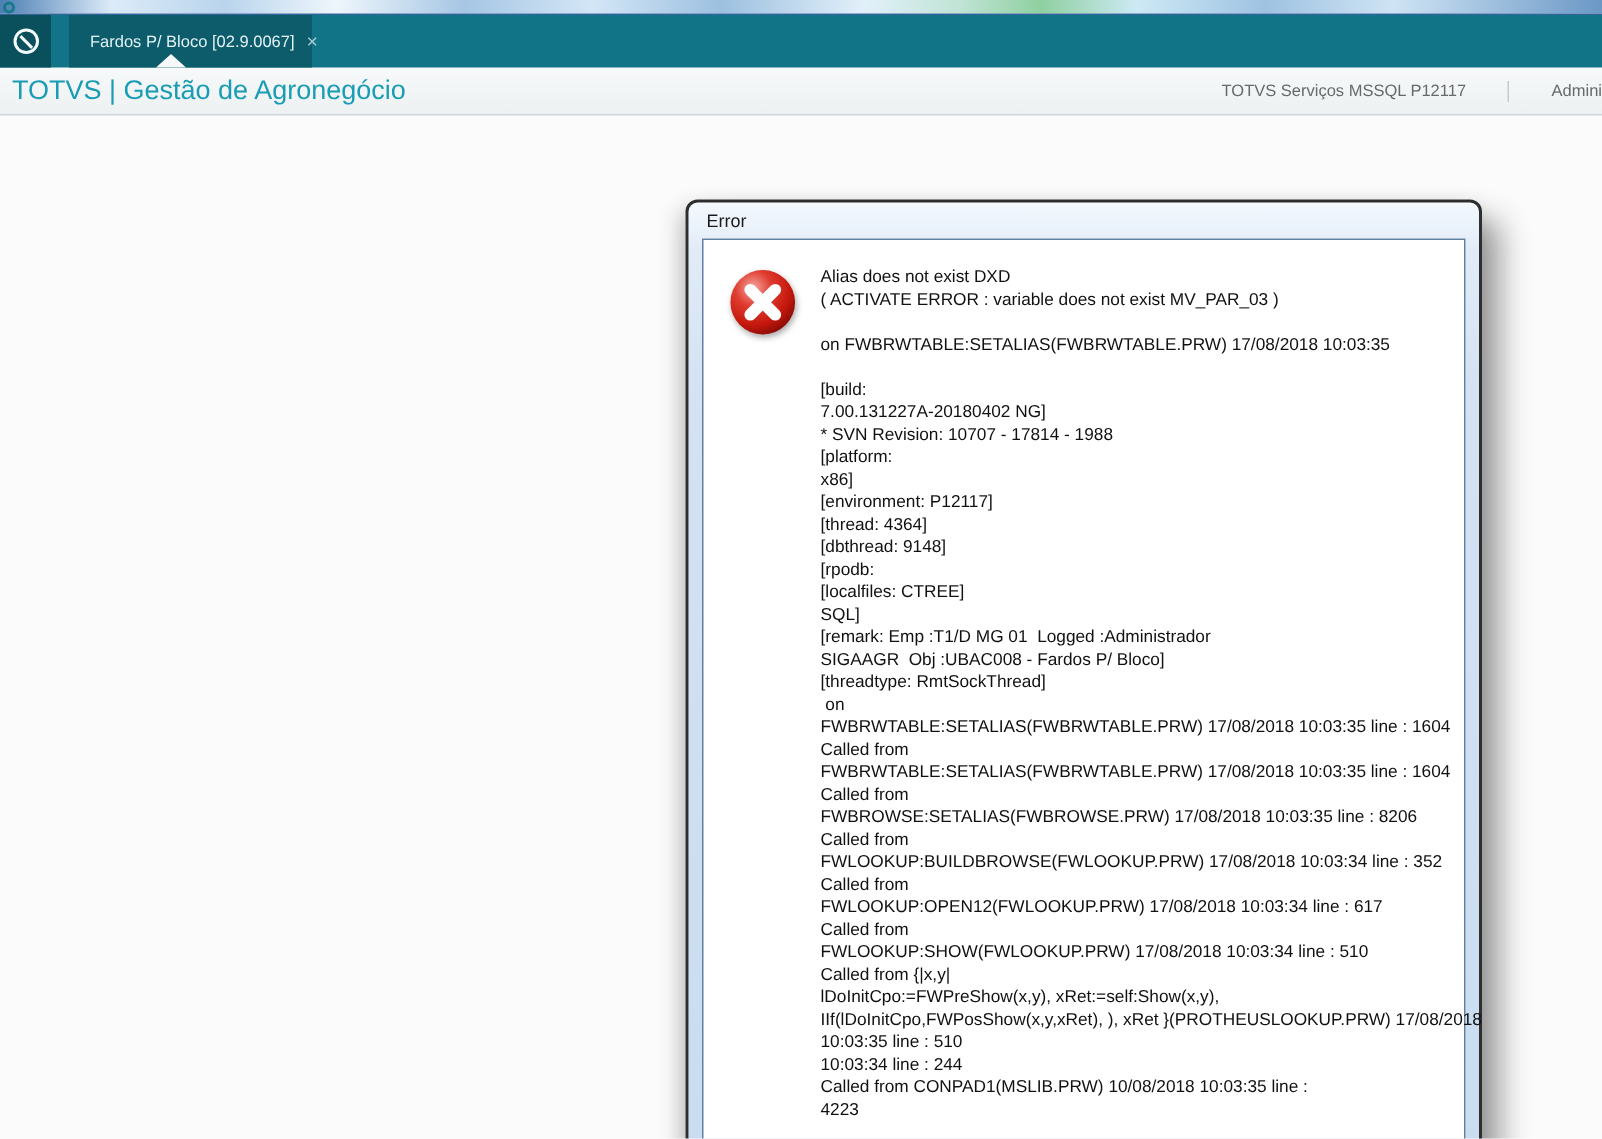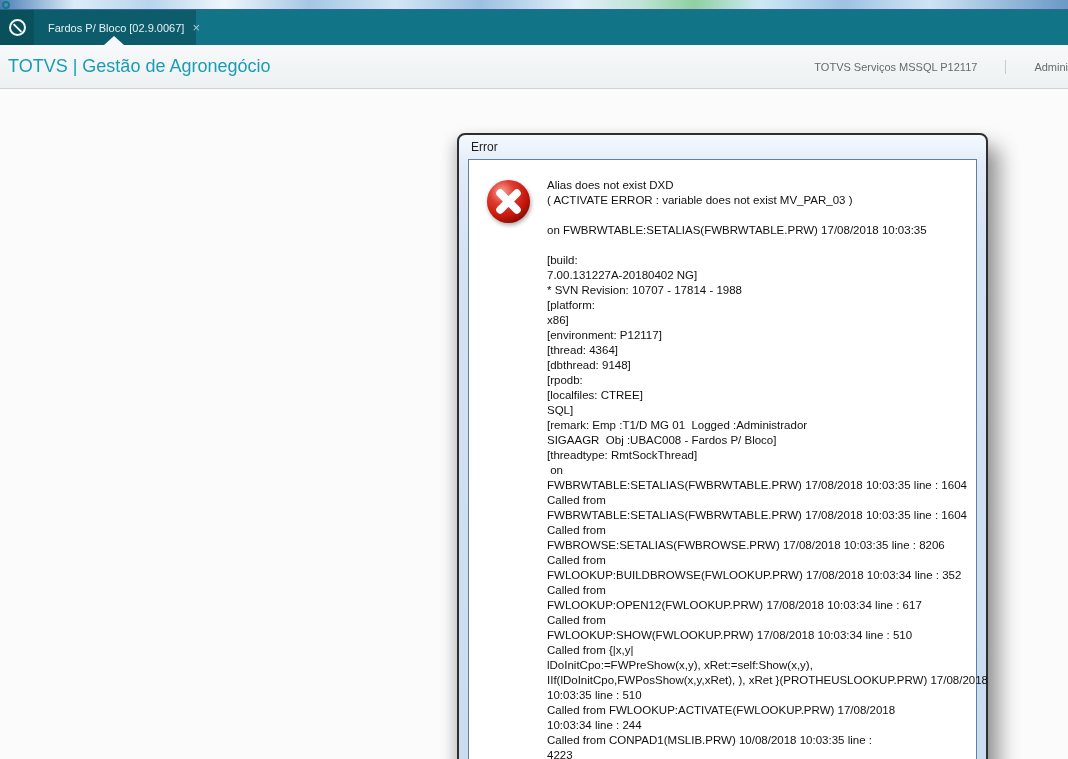--- a/index.html
+++ b/index.html
@@ -38,33 +38,33 @@
     width:17px; height:17px; border:2px solid #f4fbfc; border-radius:50%;
     position:relative; display:block;
   }
   .menu-icon i{
     position:absolute; left:1px; top:5.5px; width:11px; height:2px;
     background:#f4fbfc; transform:rotate(45deg); display:block;
   }
   .tab{
     width:162px; background:var(--teal-tab,#0c5c6b);
     display:flex; align-items:center; padding:0 8px 0 14px;
-    color:#e3f2f5; font-size:11px; cursor:pointer; position:relative;
+    color:#e3f2f5; font-size:11px; cursor:pointer; position:relative;margin-left:12px;
   }
   .tab-label{ white-space:nowrap; }
   .tab-close{ margin-left:8px; color:#a8ccd4; font-size:13px; line-height:1; cursor:pointer; }
   .tab-notch{
     position:absolute; left:104px; bottom:0; width:0; height:0;
     border-left:10px solid transparent; border-right:10px solid transparent;
     border-bottom:9px solid #f6f8f9;
   }
 
   
   .app-header{
-    height:44px; width:100%;
+    height:32px; width:100%;
     background:linear-gradient(#f7f9fa,#edf1f2);
     border-bottom:1px solid #ccd4d8;
     display:flex; align-items:center;
   }
   .brand{
     margin-left:8px; font-size:18px; color:var(--brand-teal,#1b9cb5);
     white-space:nowrap;
   }
   .header-right{
     margin-left:auto; display:flex; align-items:center; gap:28px;
@@ -170,19 +170,18 @@
         <div class="dlg-line">Called from</div>
         <div class="dlg-line">FWLOOKUP:BUILDBROWSE(FWLOOKUP.PRW) 17/08/2018 10:03:34 line : 352</div>
         <div class="dlg-line">Called from</div>
         <div class="dlg-line">FWLOOKUP:OPEN12(FWLOOKUP.PRW) 17/08/2018 10:03:34 line : 617</div>
         <div class="dlg-line">Called from</div>
         <div class="dlg-line">FWLOOKUP:SHOW(FWLOOKUP.PRW) 17/08/2018 10:03:34 line : 510</div>
         <div class="dlg-line">Called from {|x,y|</div>
         <div class="dlg-line">lDoInitCpo:=FWPreShow(x,y), xRet:=self:Show(x,y),</div>
         <div class="dlg-line">IIf(lDoInitCpo,FWPosShow(x,y,xRet), ), xRet }(PROTHEUSLOOKUP.PRW) 17/08/2018</div>
         <div class="dlg-line">10:03:35 line : 510</div>
-        <div class="dlg-line">Called from FWLOOKUP:ACTIVATE(FWLOOKUP.PRW) 17/08/2018</div>
         <div class="dlg-line">10:03:34 line : 244</div>
         <div class="dlg-line">Called from CONPAD1(MSLIB.PRW) 10/08/2018 10:03:35 line :</div>
         <div class="dlg-line">4223</div>
       </div>
   </div>
 </div>
 
 </body></html>

